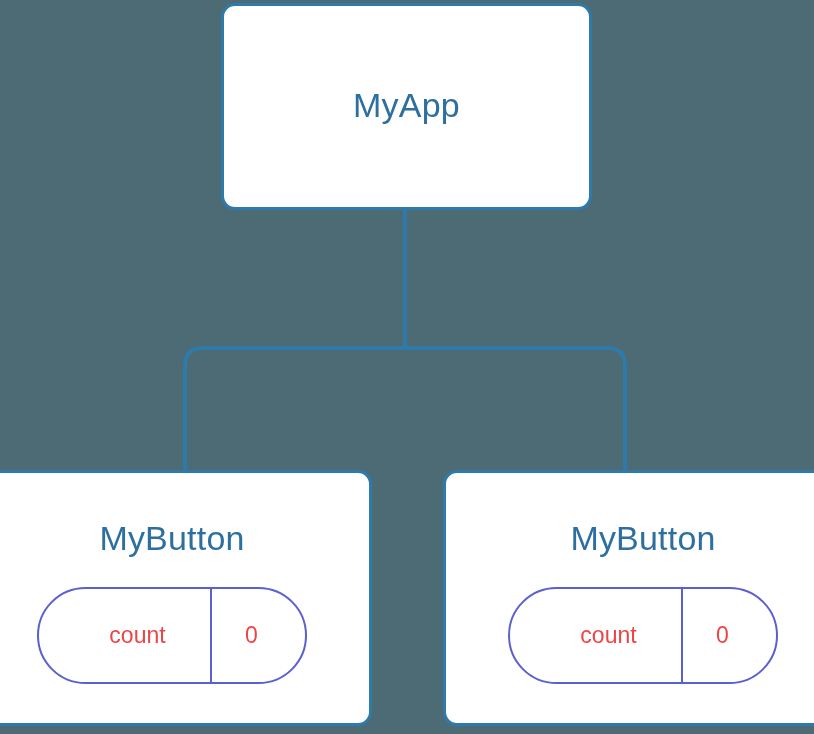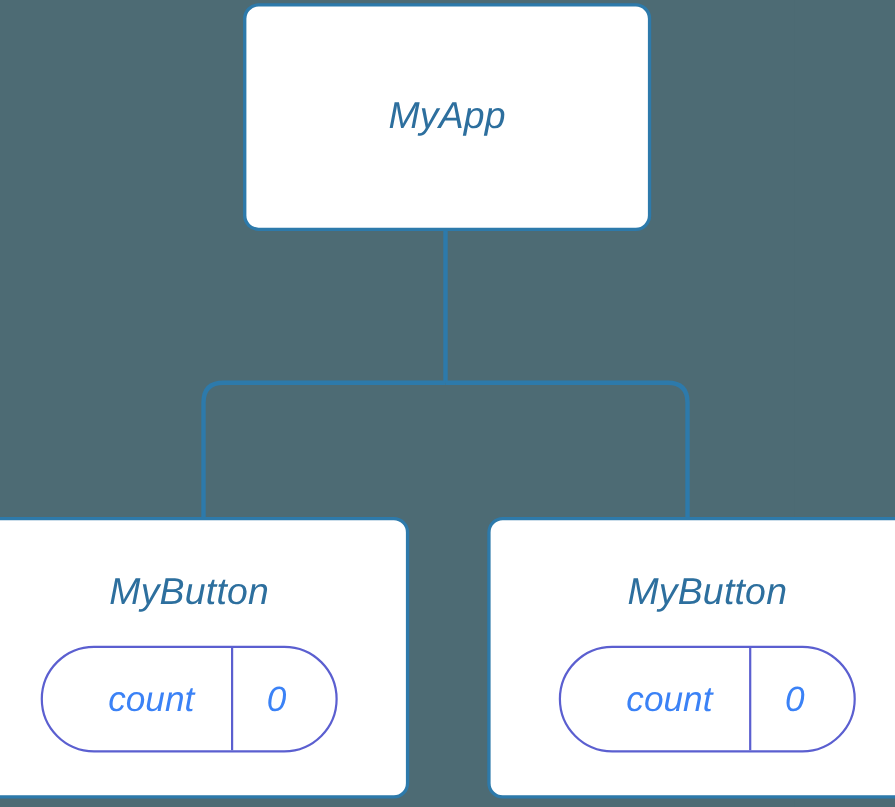--- a/index.html
+++ b/index.html
@@ -11,21 +11,20 @@
     height: 734px;
     background: #4d6b74;
     font-family: "Liberation Sans", sans-serif;
     overflow: hidden;
   }
   #canvas {
     position: relative;
     width: 722px;
     height: 734px;
     background: #4d6b74;
-    font-style: italic;
   }
 
   
   #connectors {
     position: absolute;
     left: 0;
     top: 0;
     width: 814px;
     height: 734px;
     pointer-events: none;
@@ -104,22 +103,22 @@
   }
   .pill-val {
     display: flex;
     align-items: center;
     justify-content: center;
     box-sizing: border-box;
     width: 93px;
     padding-right: 14px;
   }
   .pill-text {
-    color: #3b82f6;
-    font-size: 32px;
+    color: #ef4444;
+    font-size: 23px;
     font-weight: 400;
     white-space: nowrap;
   }
 </style>
 </head>
 <body>
 
 <div id="canvas">
 
   <svg id="connectors" viewBox="0 0 814 734" width="814" height="734" fill="none">

